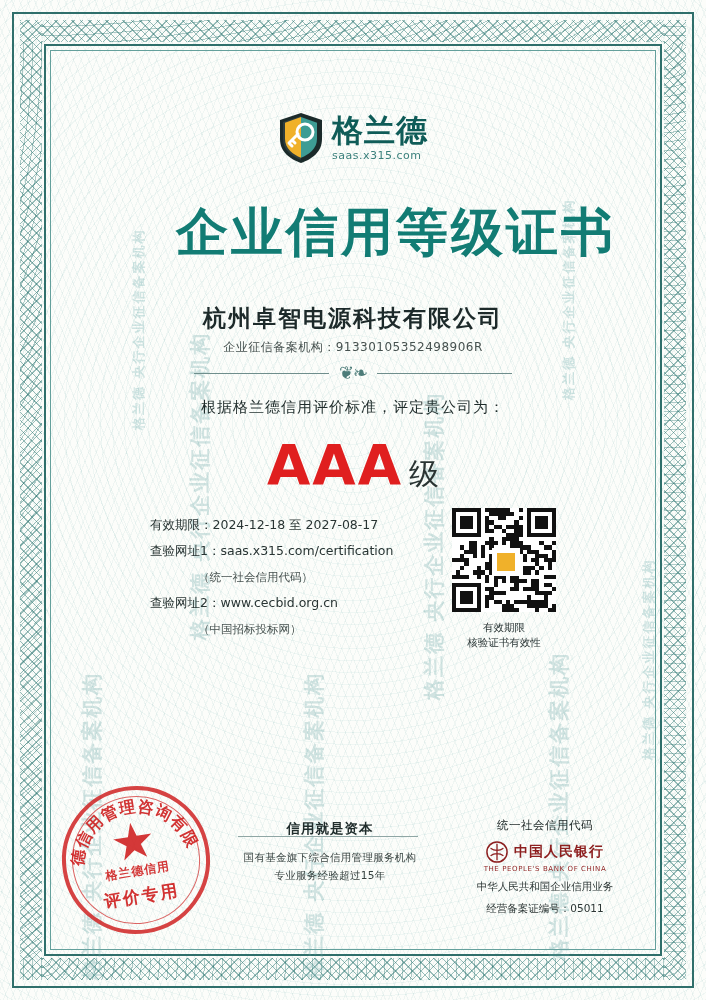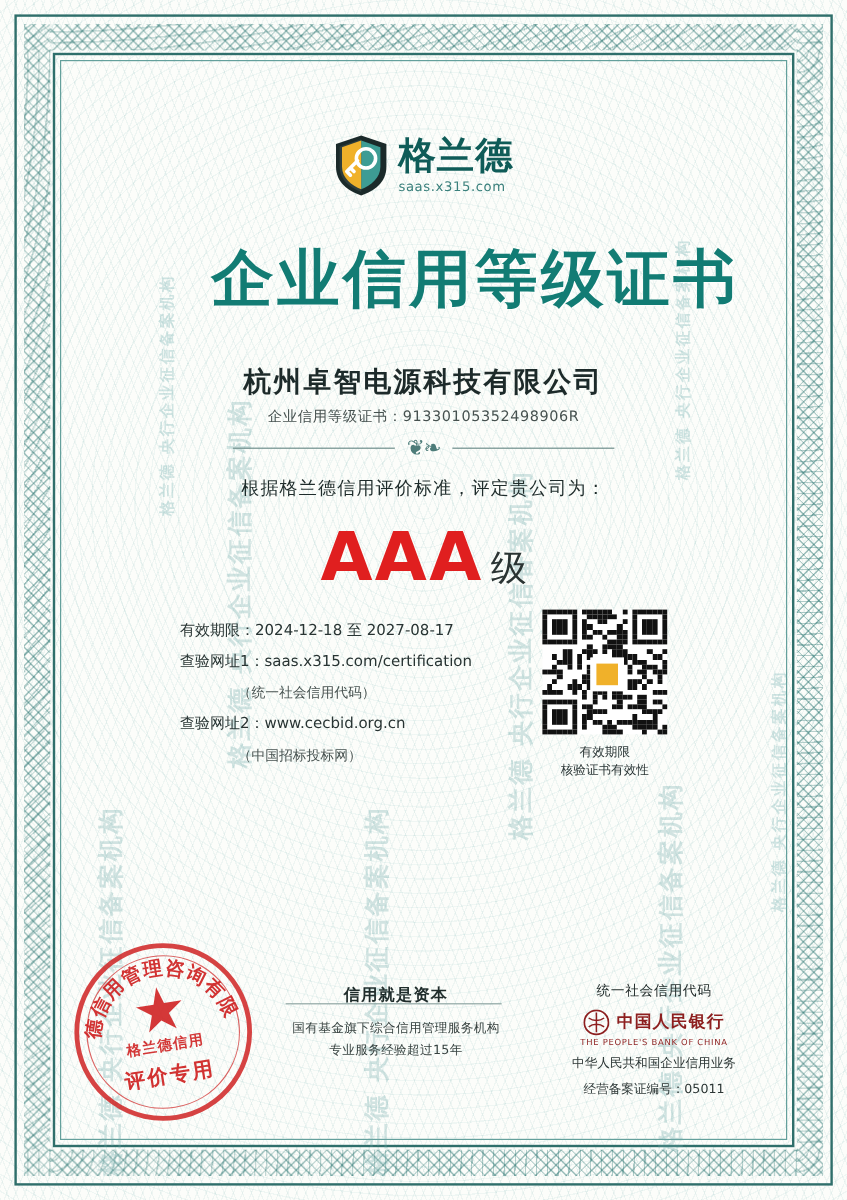--- a/index.html
+++ b/index.html
@@ -446,21 +446,21 @@
       </div>
       <div class="logo-text-block">
         <div class="logo-name">格兰德</div>
         <div class="logo-url">saas.x315.com</div>
       </div>
     </div>
 
     <div class="cert-title">企业信用等级证书</div>
 
     <div class="company-name">杭州卓智电源科技有限公司</div>
-    <div class="company-code">企业信用等级证书：91330105352498906R</div>
+    <div class="company-code">企业征信备案机构：91330105352498906R</div>
 
     <div class="divider">
       <div class="line"></div>
       <div class="orn">❦❧</div>
       <div class="line"></div>
     </div>
 
     <div class="statement">根据格兰德信用评价标准，评定贵公司为：</div>
 
     <div class="grade-row">

